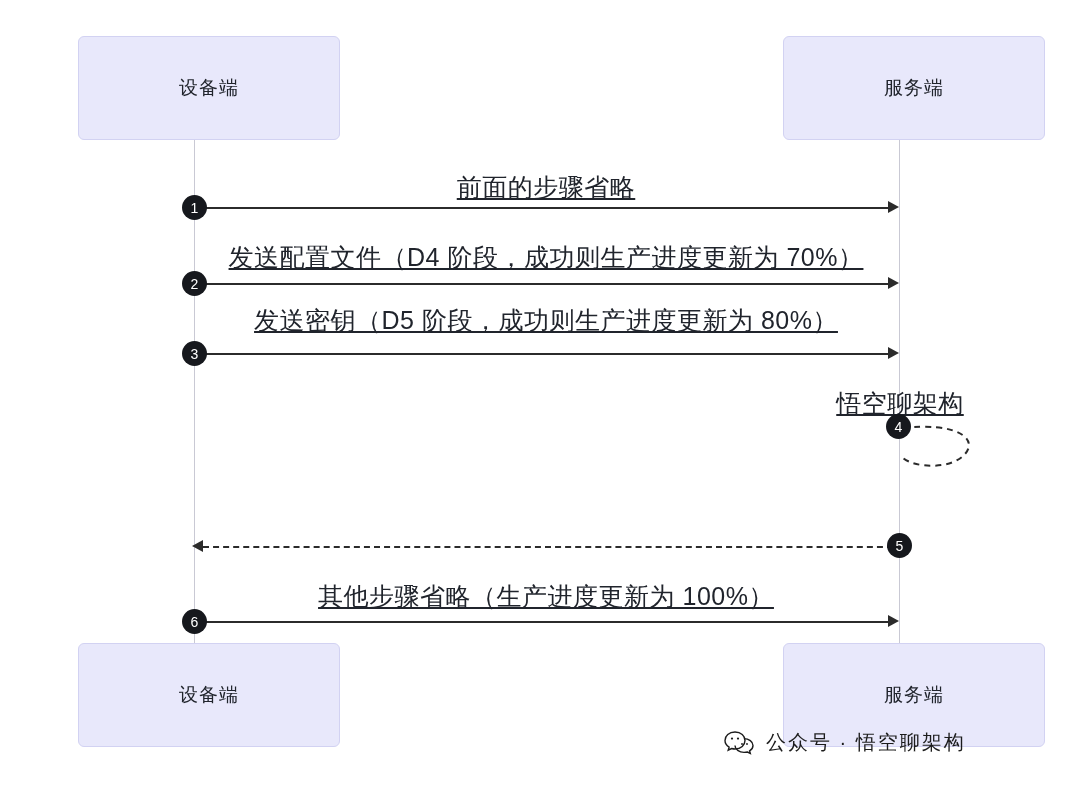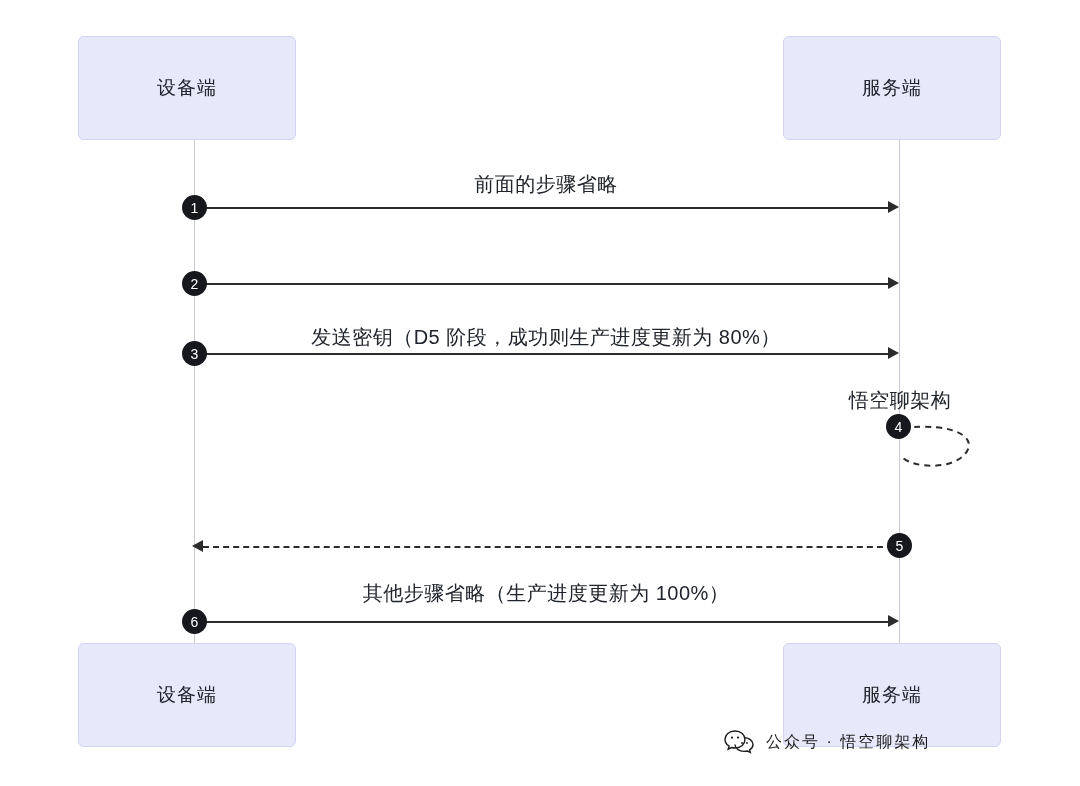--- a/index.html
+++ b/index.html
@@ -13,21 +13,21 @@
   }
   #stage {
     position: relative;
     width: 1080px;
     height: 786px;
     overflow: hidden;
     background: #ffffff;
   }
   .actor-box {
     position: absolute;
-    width: 218px;
+    width: 262px;
     height: 104px;
     background: #e8e8fb;
     border: 1px solid #d2d2f2;
     border-radius: 6px;
     display: flex;
     align-items: center;
     justify-content: center;
     box-sizing: border-box;
   }
   .actor-label {
@@ -35,25 +35,26 @@
     color: #20242c;
     letter-spacing: 1px;
   }
   .lifeline {
     position: absolute;
     width: 1px;
     background: #c9c9d4;
   }
   .msg-label {
     position: absolute;
-    font-size: 20px;
+    font-size: 25px;
     color: #20242c;
     white-space: nowrap;
     transform: translateX(-50%);
     letter-spacing: 0.5px;
+    text-decoration: underline;
   }
   .arrow-line {
     position: absolute;
     height: 0;
     border-top: 2px solid #2b2b2b;
   }
   .arrow-line.dashed {
     border-top: 2px dashed #2b2b2b;
   }
   .arrow-head {
@@ -84,21 +85,21 @@
   }
   .self-loop {
     position: absolute;
   }
   .watermark {
     position: absolute;
     display: flex;
     align-items: center;
     gap: 12px;
     color: #1c1c1c;
-    font-size: 16px;
+    font-size: 20px;
     letter-spacing: 2px;
   }
   .wechat-badge {
     width: 30px;
     height: 26px;
     display: inline-block;
   }
 </style>
 </head>
 <body>
@@ -113,25 +114,26 @@
   </div>
 
   <div class="lifeline" style="left:194px; top:140px; height:505px;"></div>
   <div class="lifeline" style="left:899px; top:140px; height:505px;"></div>
 
   <div class="msg-label" style="left:546px; top:171px;">前面的步骤省略</div>
   <div class="arrow-line" style="left:200px; top:207px; width:690px;"></div>
   <div class="arrow-head right" style="left:888px; top:201px;"></div>
   <div class="seq-num" style="left:182px; top:195px;">1</div>
 
+  <div class="msg-label" style="left:546px; top:241px;">发送配置文件（D4 阶段，成功则生产进度更新为 70%）</div>
   <div class="arrow-line" style="left:200px; top:283px; width:690px;"></div>
   <div class="arrow-head right" style="left:888px; top:277px;"></div>
   <div class="seq-num" style="left:182px; top:271px;">2</div>
 
-  <div class="msg-label" style="left:546px; top:324px;">发送密钥（D5 阶段，成功则生产进度更新为 80%）</div>
+  <div class="msg-label" style="left:546px; top:304px;">发送密钥（D5 阶段，成功则生产进度更新为 80%）</div>
   <div class="arrow-line" style="left:200px; top:353px; width:690px;"></div>
   <div class="arrow-head right" style="left:888px; top:347px;"></div>
   <div class="seq-num" style="left:182px; top:341px;">3</div>
 
   <div class="msg-label" style="left:900px; top:387px;">悟空聊架构</div>
   <svg class="self-loop" style="left:893px; top:420px;" width="90" height="60" viewBox="0 0 90 60">
     <path d="M 10 8 C 62 2, 86 18, 72 34 C 58 50, 22 48, 10 38" fill="none" stroke="#2b2b2b" stroke-width="2" stroke-dasharray="6 5"></path>
   </svg>
   <div class="seq-num" style="left:886px; top:414px;">4</div>
 

